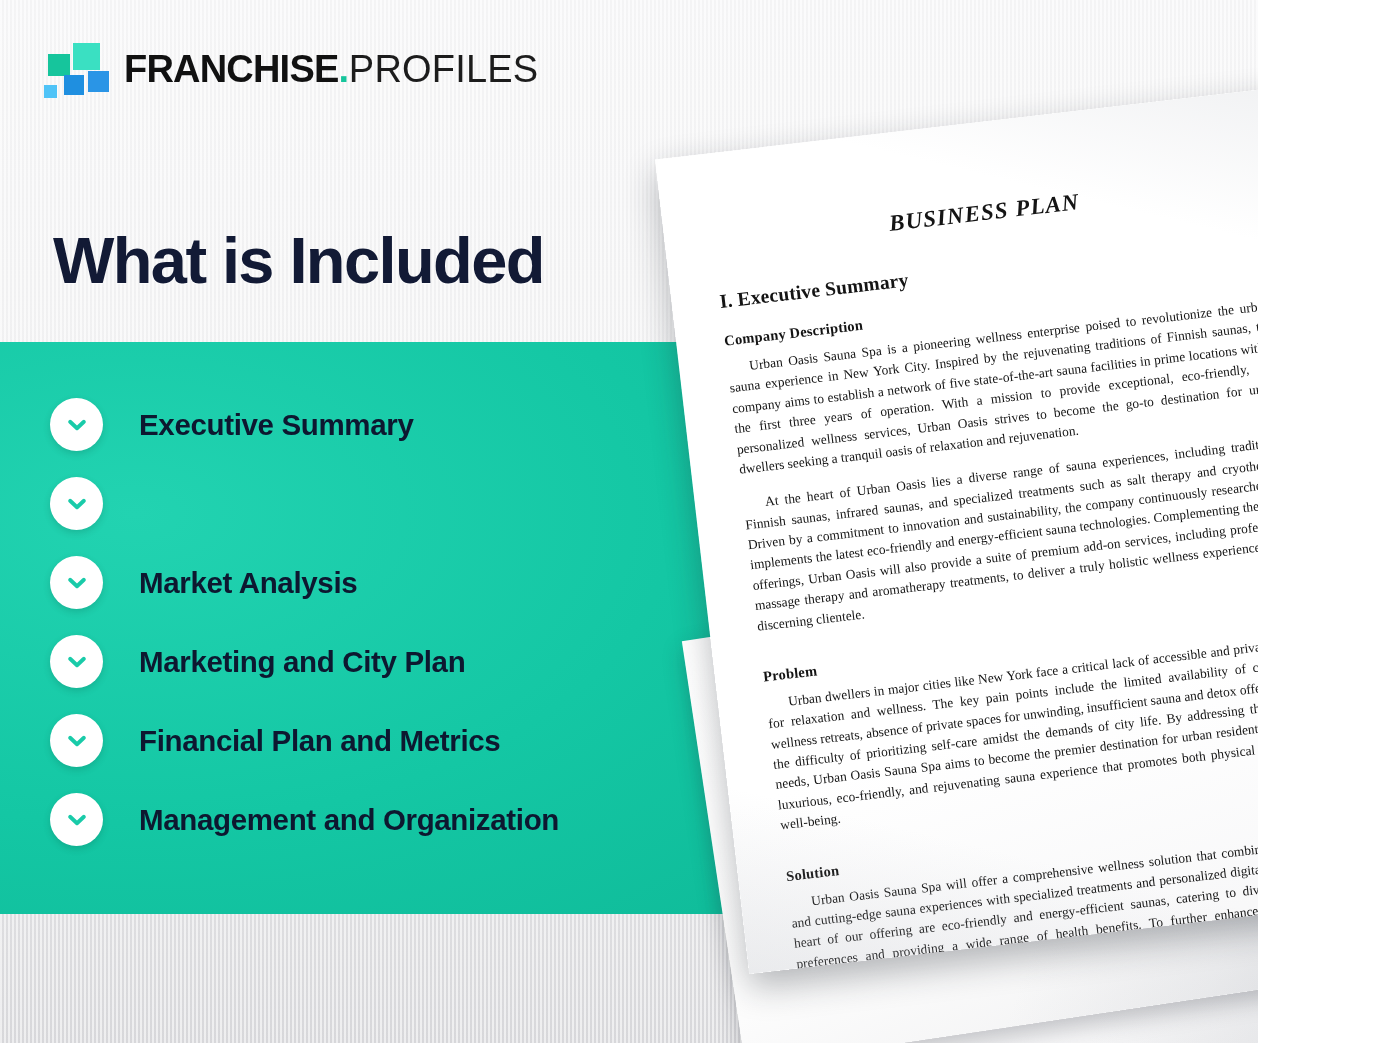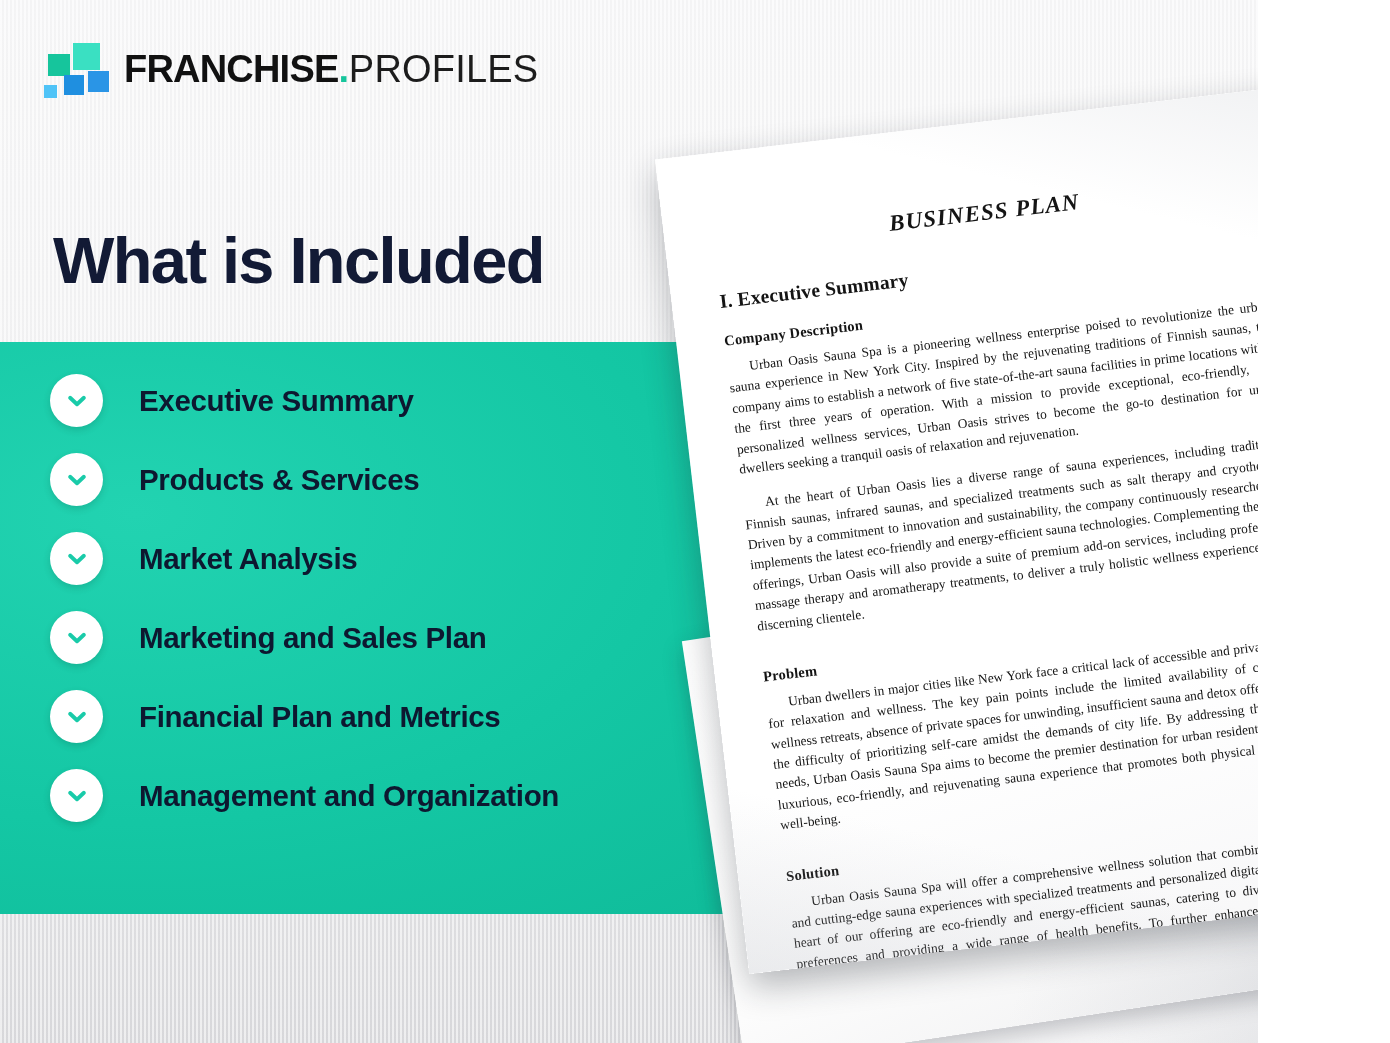--- a/index.html
+++ b/index.html
@@ -79,21 +79,21 @@
     width: 748px; height: 572px;
     background: #17cdab;
     background-image: radial-gradient(120% 90% at 18% 30%, #22d3b1 0%, #14c7a4 60%, #10bd9b 100%);
   }
 
   
   #included-list {
     position: absolute;
     left: 0; top: 342px;
     width: 748px; height: 572px;
-    padding: 32px 0 0 50px;
+    padding: 56px 0 0 50px;
   }
   .list-item {
     display: flex;
     align-items: center;
     height: 53px;
     margin-bottom: 26px;
   }
   .bullet-circle {
     position: relative;
     flex: 0 0 auto;
@@ -237,39 +237,38 @@
       </span>
       <span class="item-label">Executive Summary</span>
     </div>
 
     <div class="list-item">
       <span class="bullet-circle">
         <svg width="30" height="30" viewBox="0 0 24 24" fill="none">
             <path d="M6.5 9.4 L12 14.6 L17.5 9.4" stroke="#19cba9" stroke-width="3.1" stroke-linecap="round" stroke-linejoin="round"></path>
           </svg>
       </span>
-      <span class="item-label">Products &amp; Services</span>
     </div>
 
     <div class="list-item">
       <span class="bullet-circle">
         <svg width="30" height="30" viewBox="0 0 24 24" fill="none">
             <path d="M6.5 9.4 L12 14.6 L17.5 9.4" stroke="#19cba9" stroke-width="3.1" stroke-linecap="round" stroke-linejoin="round"></path>
           </svg>
       </span>
       <span class="item-label">Market Analysis</span>
     </div>
 
     <div class="list-item">
       <span class="bullet-circle">
         <svg width="30" height="30" viewBox="0 0 24 24" fill="none">
             <path d="M6.5 9.4 L12 14.6 L17.5 9.4" stroke="#19cba9" stroke-width="3.1" stroke-linecap="round" stroke-linejoin="round"></path>
           </svg>
       </span>
-      <span class="item-label">Marketing and Sales Plan</span>
+      <span class="item-label">Marketing and City Plan</span>
     </div>
 
     <div class="list-item">
       <span class="bullet-circle">
         <svg width="30" height="30" viewBox="0 0 24 24" fill="none">
             <path d="M6.5 9.4 L12 14.6 L17.5 9.4" stroke="#19cba9" stroke-width="3.1" stroke-linecap="round" stroke-linejoin="round"></path>
           </svg>
       </span>
       <span class="item-label">Financial Plan and Metrics</span>
     </div>

